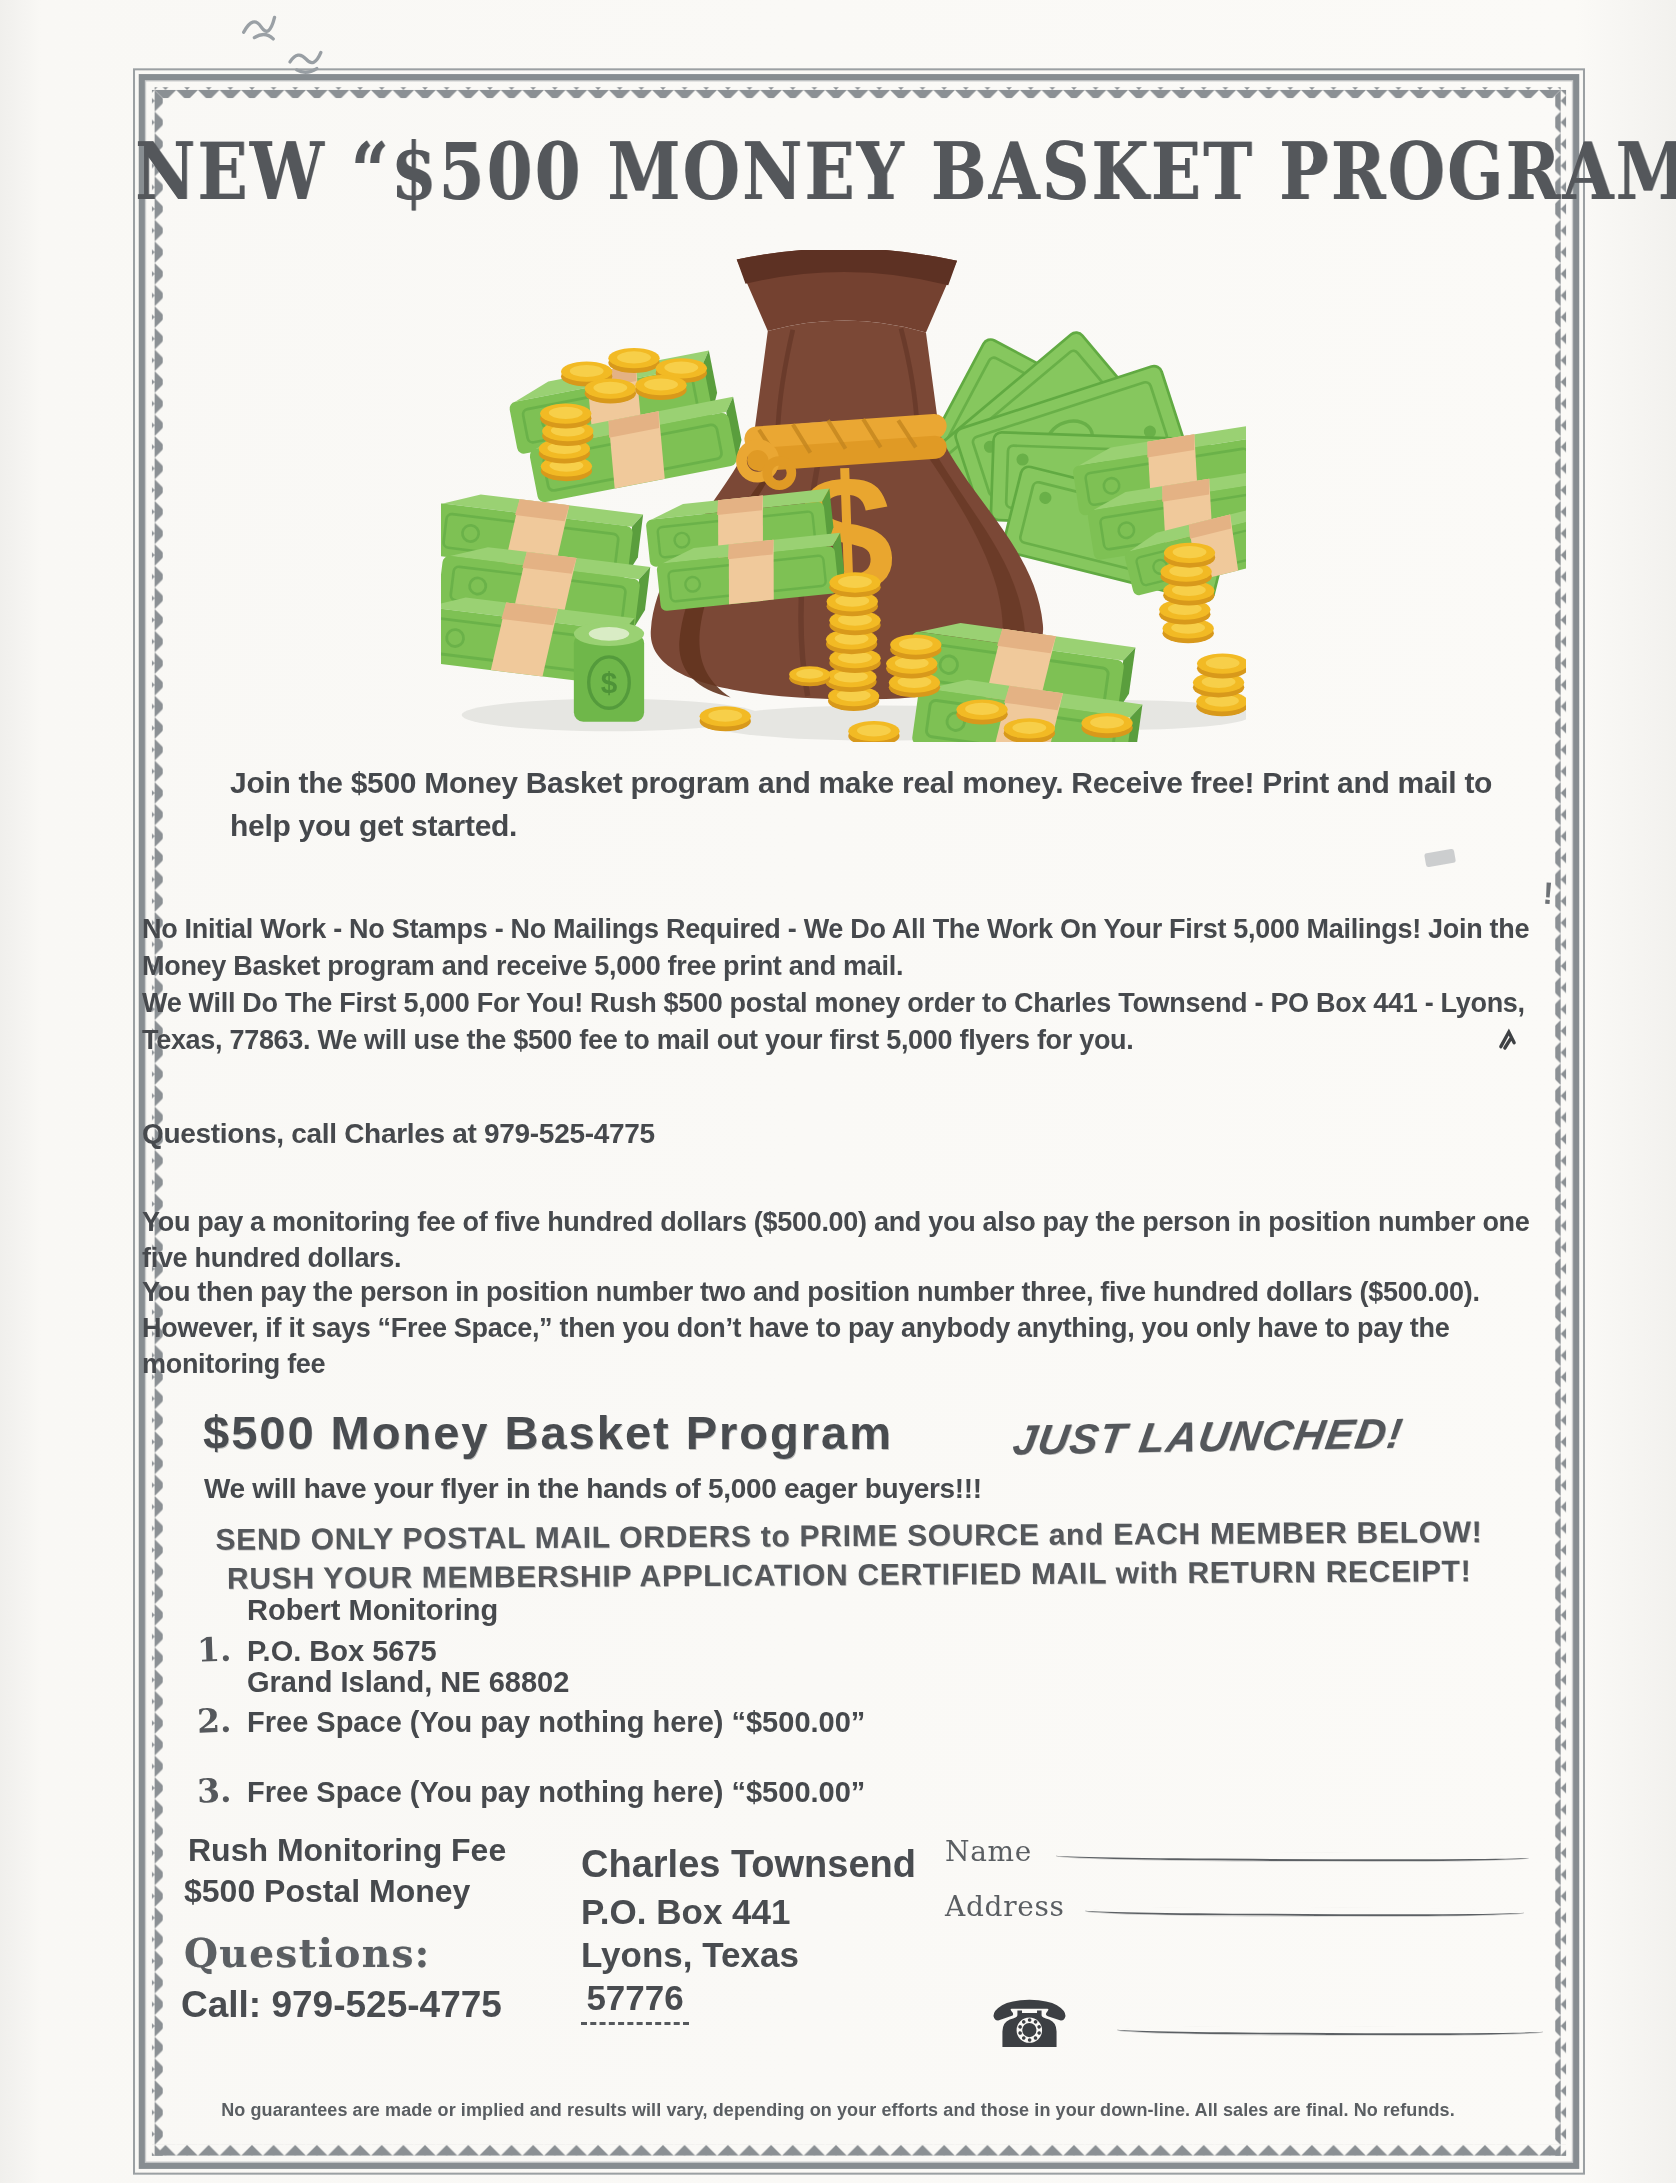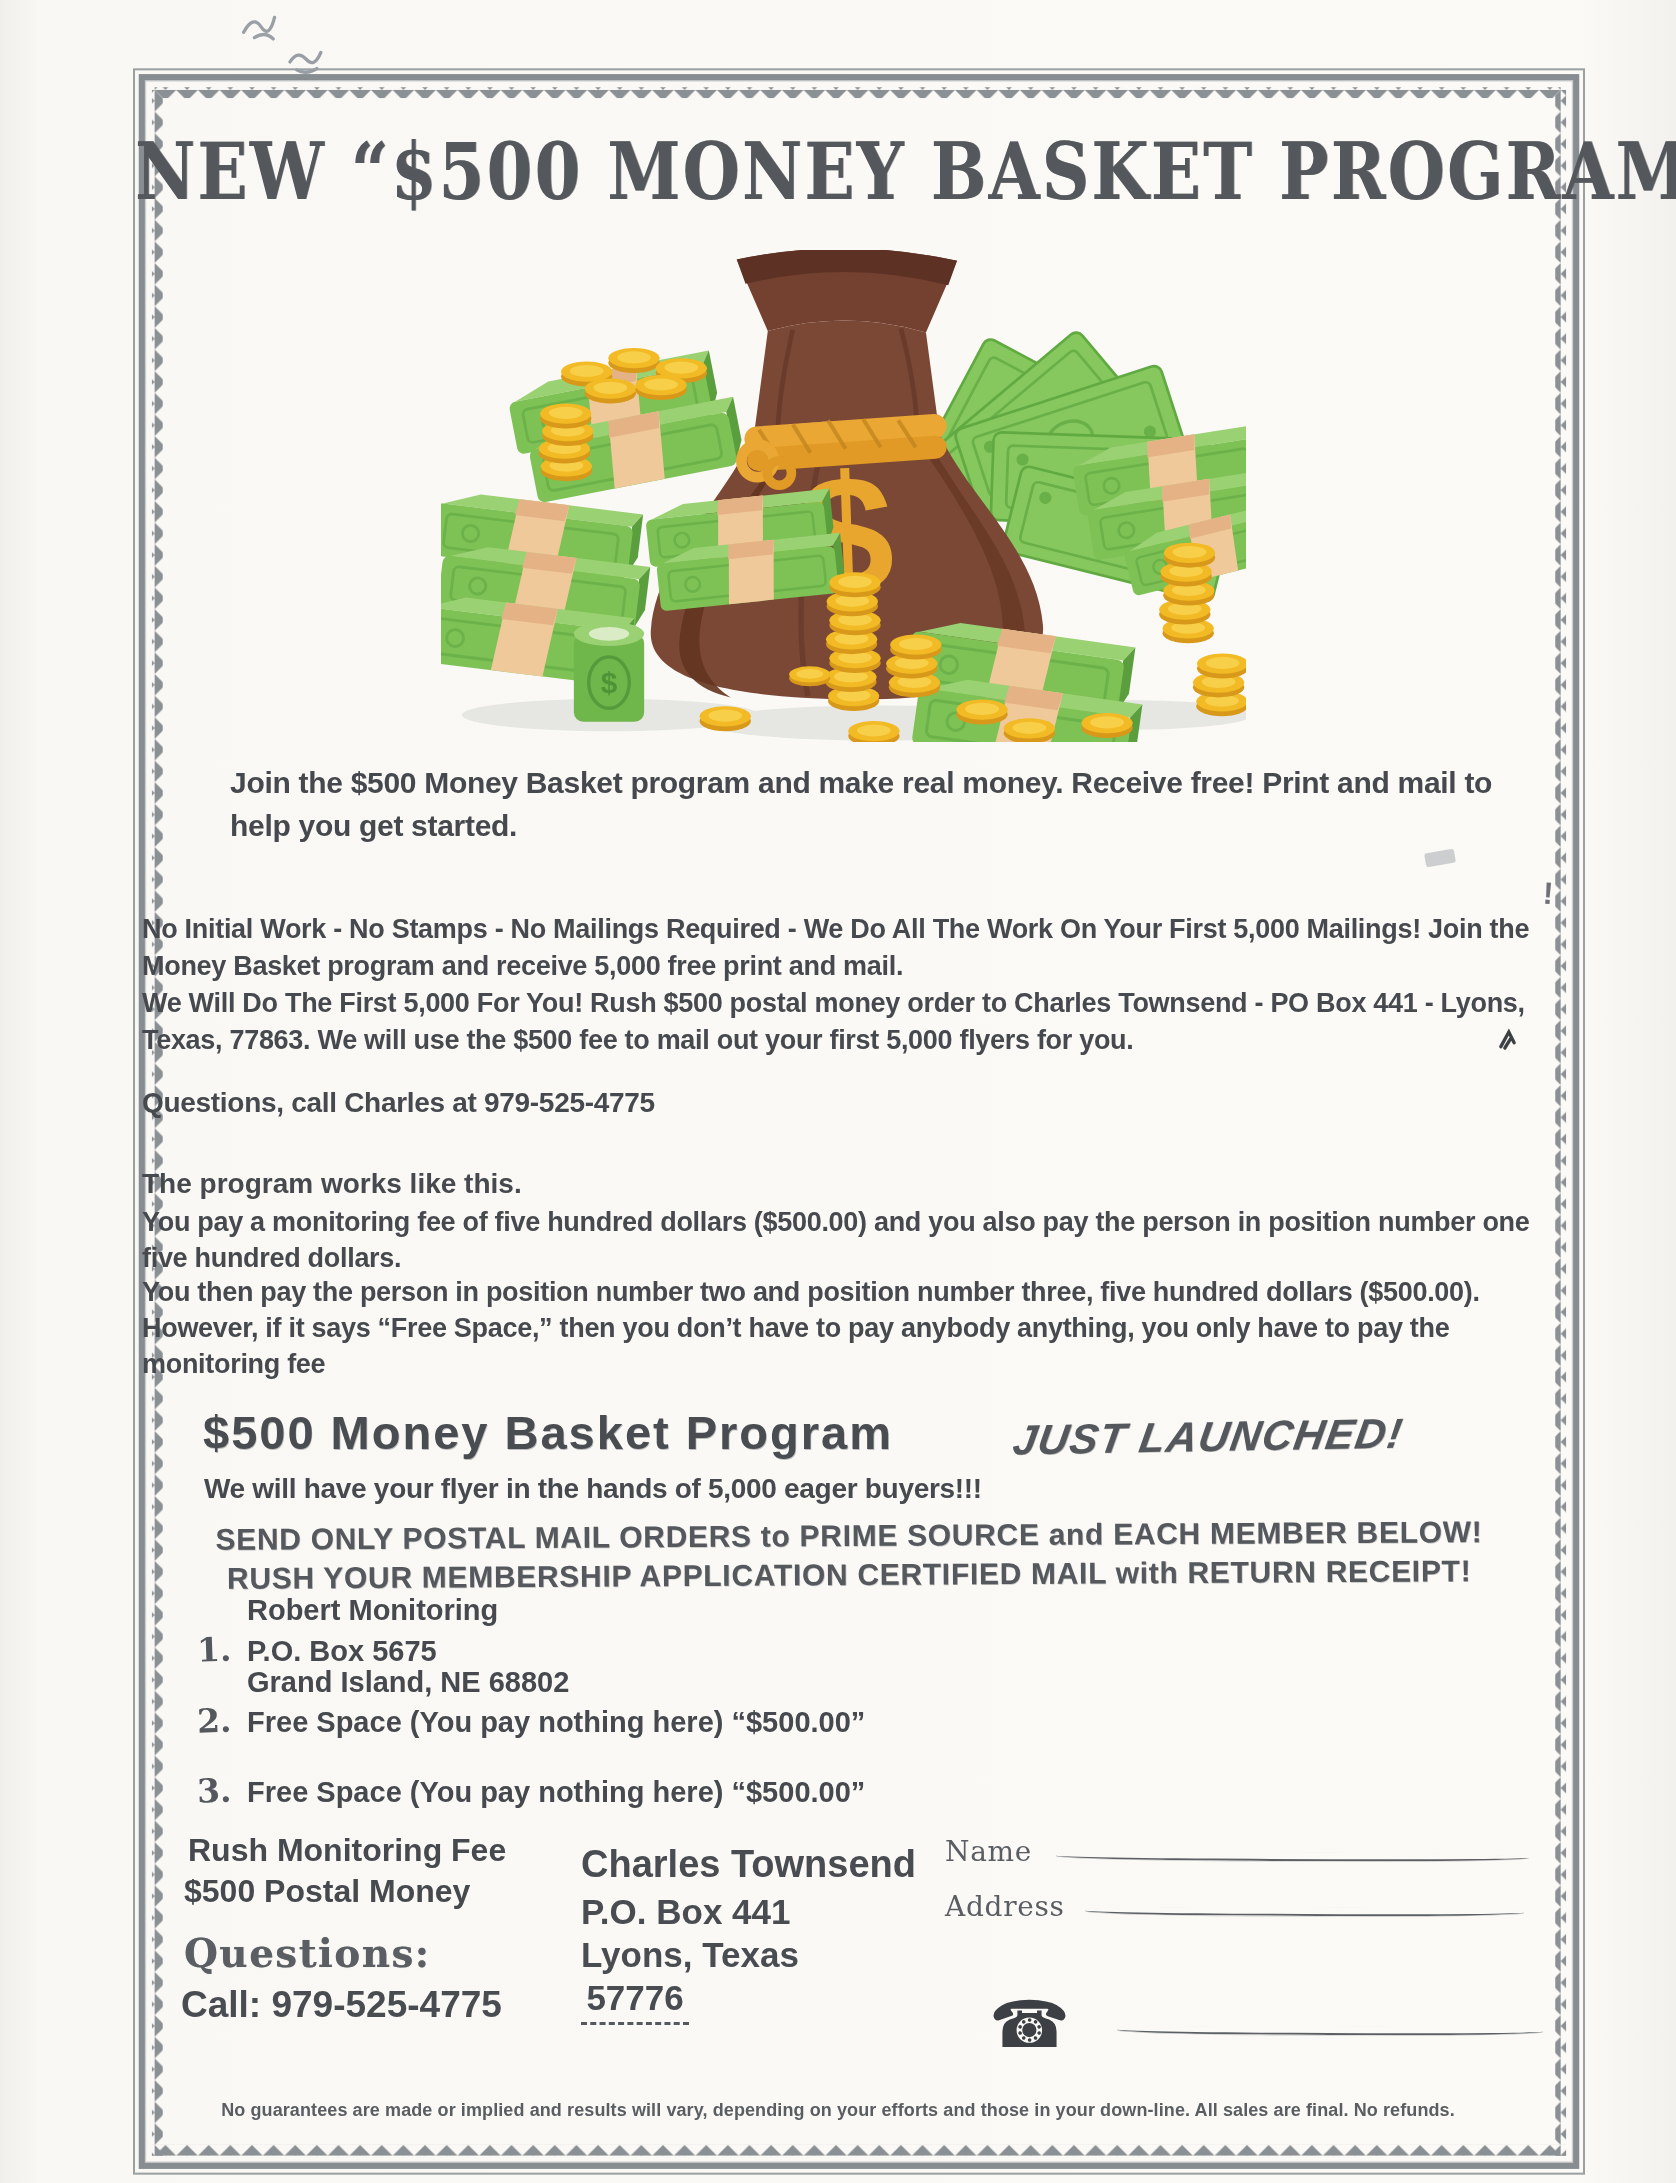--- a/index.html
+++ b/index.html
@@ -31,21 +31,21 @@
     transform:scaleY(1.18); transform-origin:top center;
     text-shadow:0.7px 0 0 rgba(84,87,91,.55);
     white-space:nowrap;
   }
   .illus { left:441px; top:250px; }
 
   .centerblock { left:142px; width:1393px; font-weight:bold; }
   .intro { top:761px; font-size:30px; line-height:43px; letter-spacing:-0.3px;
            padding:0 44px; color:#45484c; }
   .workpara { top:911px; font-size:27px; line-height:37px; letter-spacing:-0.3px; color:#46494d; }
-  .qline { top:1087px; font-size:28px; letter-spacing:-0.3px; }
+  .qline { top:1118px; font-size:28px; letter-spacing:-0.3px; }
   .howtitle { top:1168px; font-size:28px; }
   .howp1 { top:1204px; font-size:27px; line-height:36px; letter-spacing:-0.3px; }
   .howp2 { top:1274px; font-size:27px; line-height:36px; letter-spacing:-0.3px; }
 
   .program-heading { left:203px; top:1405px; font-size:47px; font-weight:bold;
                      letter-spacing:2px; color:#494c50; text-shadow:0.7px 0.7px 0 rgba(73,76,80,.35); }
   .just-launched { left:1014px; top:1413px; font-size:42px; font-weight:bold; font-style:italic;
                    letter-spacing:1.4px; color:#54575b; transform:skewX(-10deg) rotate(-1deg);
                    text-shadow:0.7px 0.7px 0 rgba(84,87,91,.4); }
   .flyer-line { left:204px; top:1473px; font-size:28px; font-weight:bold; letter-spacing:-0.3px; }
@@ -280,21 +280,20 @@
 
   <div class="abs centerblock intro" style="max-width:1305px; left:186px;">Join the $500 Money Basket program and make real money. Receive free! Print and mail to help you get started.</div>
 
   <div class="abs centerblock workpara">
     <div>No Initial Work - No Stamps - No Mailings Required - We Do All The Work On Your First 5,000 Mailings! Join the Money Basket program and receive 5,000 free print and mail.</div>
     <div>We Will Do The First 5,000 For You!  Rush $500 postal money order to Charles Townsend - PO Box 441 - Lyons, Texas, 77863. We will use the $500 fee to mail out your first 5,000 flyers for you.</div>
   </div>
 
   <div class="abs centerblock qline">Questions, call Charles at 979-525-4775</div>
 
-  <div class="abs centerblock howtitle">The program works like this.</div>
   <div class="abs centerblock howp1">You pay a monitoring fee of five hundred dollars ($500.00) and you also pay the person in position number one five hundred dollars.</div>
   <div class="abs centerblock howp2">You then pay the person in position number two and position number three, five hundred dollars ($500.00). However, if it says “Free Space,” then you don’t have to pay anybody anything, you only have to pay the monitoring fee</div>
 
   <div class="abs program-heading">$500 Money Basket Program</div>
   <div class="abs just-launched">JUST LAUNCHED!</div>
   <div class="abs flyer-line">We will have your flyer in the hands of 5,000 eager buyers!!!</div>
 
   <div class="abs send-block">
     <div>SEND ONLY POSTAL MAIL ORDERS to PRIME SOURCE and EACH MEMBER BELOW!</div>
     <div>RUSH YOUR MEMBERSHIP APPLICATION CERTIFIED MAIL with RETURN RECEIPT!</div>

